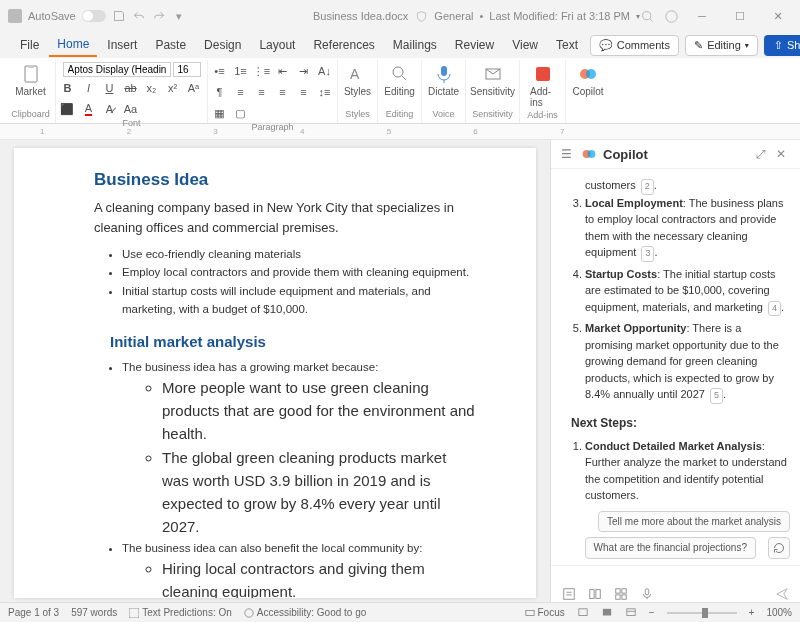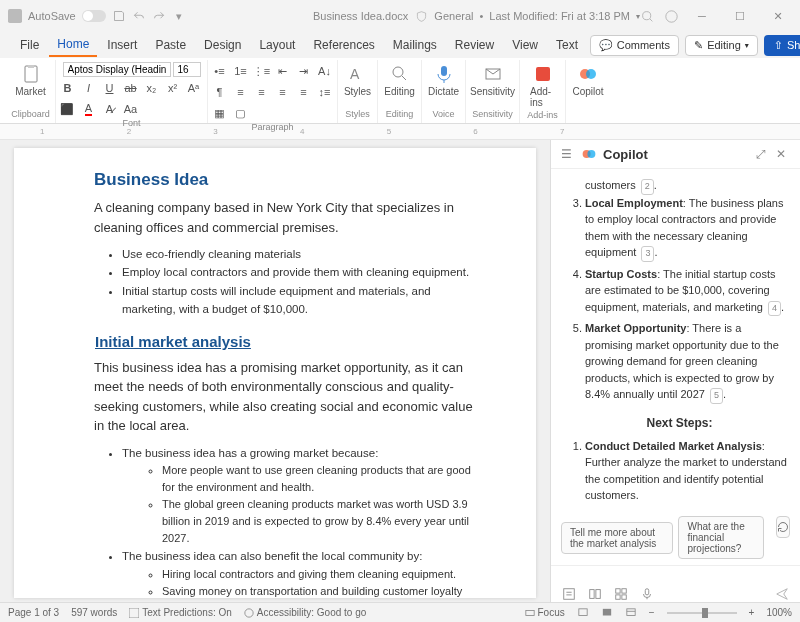--- a/index.html
+++ b/index.html
@@ -38,39 +38,39 @@
 .ruler { height: 16px; background: #fafafa; border-bottom: 1px solid #e5e5e5; font-size: 8px; color: #aaa; display: flex; align-items: center; padding-left: 40px; letter-spacing: 40px; }
 
 
 .main { display: flex; height: 472px; }
 .doc-pane { flex: 1; background: #f0f0f0; position: relative; overflow: hidden; }
 .doc-page { background: #fff; margin: 8px 14px; box-shadow: 0 0 4px rgba(0,0,0,0.15); padding: 12px 60px 12px 24px; height: 450px; overflow: hidden; position: relative; }
 .copilot-summary { display: flex; align-items: center; gap: 6px; font-size: 11px; color: #555; padding: 4px 0 10px; border-bottom: none; }
 .copilot-logo { width: 14px; height: 14px; }
 .doc-content { margin-left: 56px; }
 .doc-h1 { color: #1a5490; font-size: 17px; font-weight: 700; margin: 10px 0 8px; }
-.doc-h2 { color: #1a5490; font-size: 15px; font-weight: 600; margin: 14px 1px 8px; text-decoration: underline; }
+.doc-h2 { color: #1a5490; font-size: 15px; font-weight: 600; margin: 14px 16px 8px; }
 .doc-p { font-size: 13px; color: #333; line-height: 1.5; margin-bottom: 8px; }
 .doc-ul { padding-left: 28px; margin-bottom: 8px; }
 .doc-ul li { font-size: 11.5px; color: #333; line-height: 1.6; list-style: disc; }
 .doc-ol-sub { padding-left: 40px; }
-.doc-ol-sub li { list-style: circle; font-size: 11px; line-height: 1.55; }
+.doc-ol-sub li { list-style: circle; font-size: 15px; line-height: 1.55; }
 
 
 .copilot-pane { width: 250px; background: #fff; border-left: 1px solid #ddd; display: flex; flex-direction: column; }
 .cp-header { display: flex; align-items: center; padding: 6px 10px; gap: 6px; border-bottom: 1px solid #eee; }
 .cp-header .title { font-weight: 600; font-size: 13px; flex: 1; }
 .cp-header .hicon { width: 14px; height: 14px; color: #888; cursor: pointer; }
 .cp-body { flex: 1; overflow-y: auto; padding: 8px 12px 8px 20px; font-size: 11px; line-height: 1.5; color: #333; }
 .cp-body ol { padding-left: 14px; }
 .cp-body ol li { margin-bottom: 4px; }
 .cp-body .strong { font-weight: 600; }
-.cp-body h4 { font-size: 12px; font-weight: 700; margin: 10px 0 6px; text-align: center; }
+.cp-body h4 { font-size: 12px; font-weight: 700; margin: 10px 0 6px; }
 .cp-ref { display: inline-block; border: 1px solid #ccc; border-radius: 3px; font-size: 9px; padding: 0 3px; color: #888; margin-left: 2px; }
-.cp-suggestions { padding: 6px 10px; display: flex; flex-direction: row; gap: 5px; align-items: center; }
+.cp-suggestions { padding: 6px 10px; display: flex; flex-direction: column; gap: 5px; align-items: flex-end; }
 .cp-sugg-btn { border: 1px solid #d0d0d0; background: #fafafa; border-radius: 4px; padding: 4px 8px; font-size: 10px; color: #555; cursor: pointer; }
 .cp-sugg-row { display: flex; gap: 12px; }
 .cp-refresh { border: 1px solid #d0d0d0; background: #fafafa; border-radius: 4px; width: 22px; height: 22px; display: flex; align-items: center; justify-content: center; }
 .cp-input-area { padding: 8px 10px 10px; border-top: 1px solid #eee; }
 .cp-input { width: 100%; border: none; font-size: 11px; color: #888; padding: 4px 2px; outline: none; }
 .cp-input-icons { display: flex; gap: 10px; margin-top: 12px; align-items: center; }
 .cp-input-icons .spacer { flex: 1; }
 .cp-iicon { width: 16px; height: 16px; color: #888; cursor: pointer; display: flex; align-items: center; justify-content: center; }
 
 
@@ -298,21 +298,20 @@
     <div class="doc-page">
       <div class="doc-content">
         <div class="doc-h1">Business Idea</div>
         <div class="doc-p">A cleaning company based in New York City that specializes in cleaning offices and commercial premises.</div>
         <ul class="doc-ul">
           <li>Use eco-friendly cleaning materials</li>
           <li>Employ local contractors and provide them with cleaning equipment.</li>
           <li>Initial startup costs will include equipment and materials, and marketing, with a budget of $10,000.</li>
         </ul>
         <div class="doc-h2">Initial market analysis</div>
-        <div class="doc-p">This business idea has a promising market opportunity, as it can meet the needs of both environmentally conscious and quality-seeking customers, while also creating social and economic value in the local area.</div>
         <ul class="doc-ul">
           <li>The business idea has a growing market because:</li>
           <ul class="doc-ol-sub">
             <li>More people want to use green cleaning products that are good for the environment and health.</li>
             <li>The global green cleaning products market was worth USD 3.9 billion in 2019 and is expected to grow by 8.4% every year until 2027.</li>
           </ul>
           <li>The business idea can also benefit the local community by:</li>
           <ul class="doc-ol-sub">
             <li>Hiring local contractors and giving them cleaning equipment.</li>
             <li>Saving money on transportation and building customer loyalty</li>

